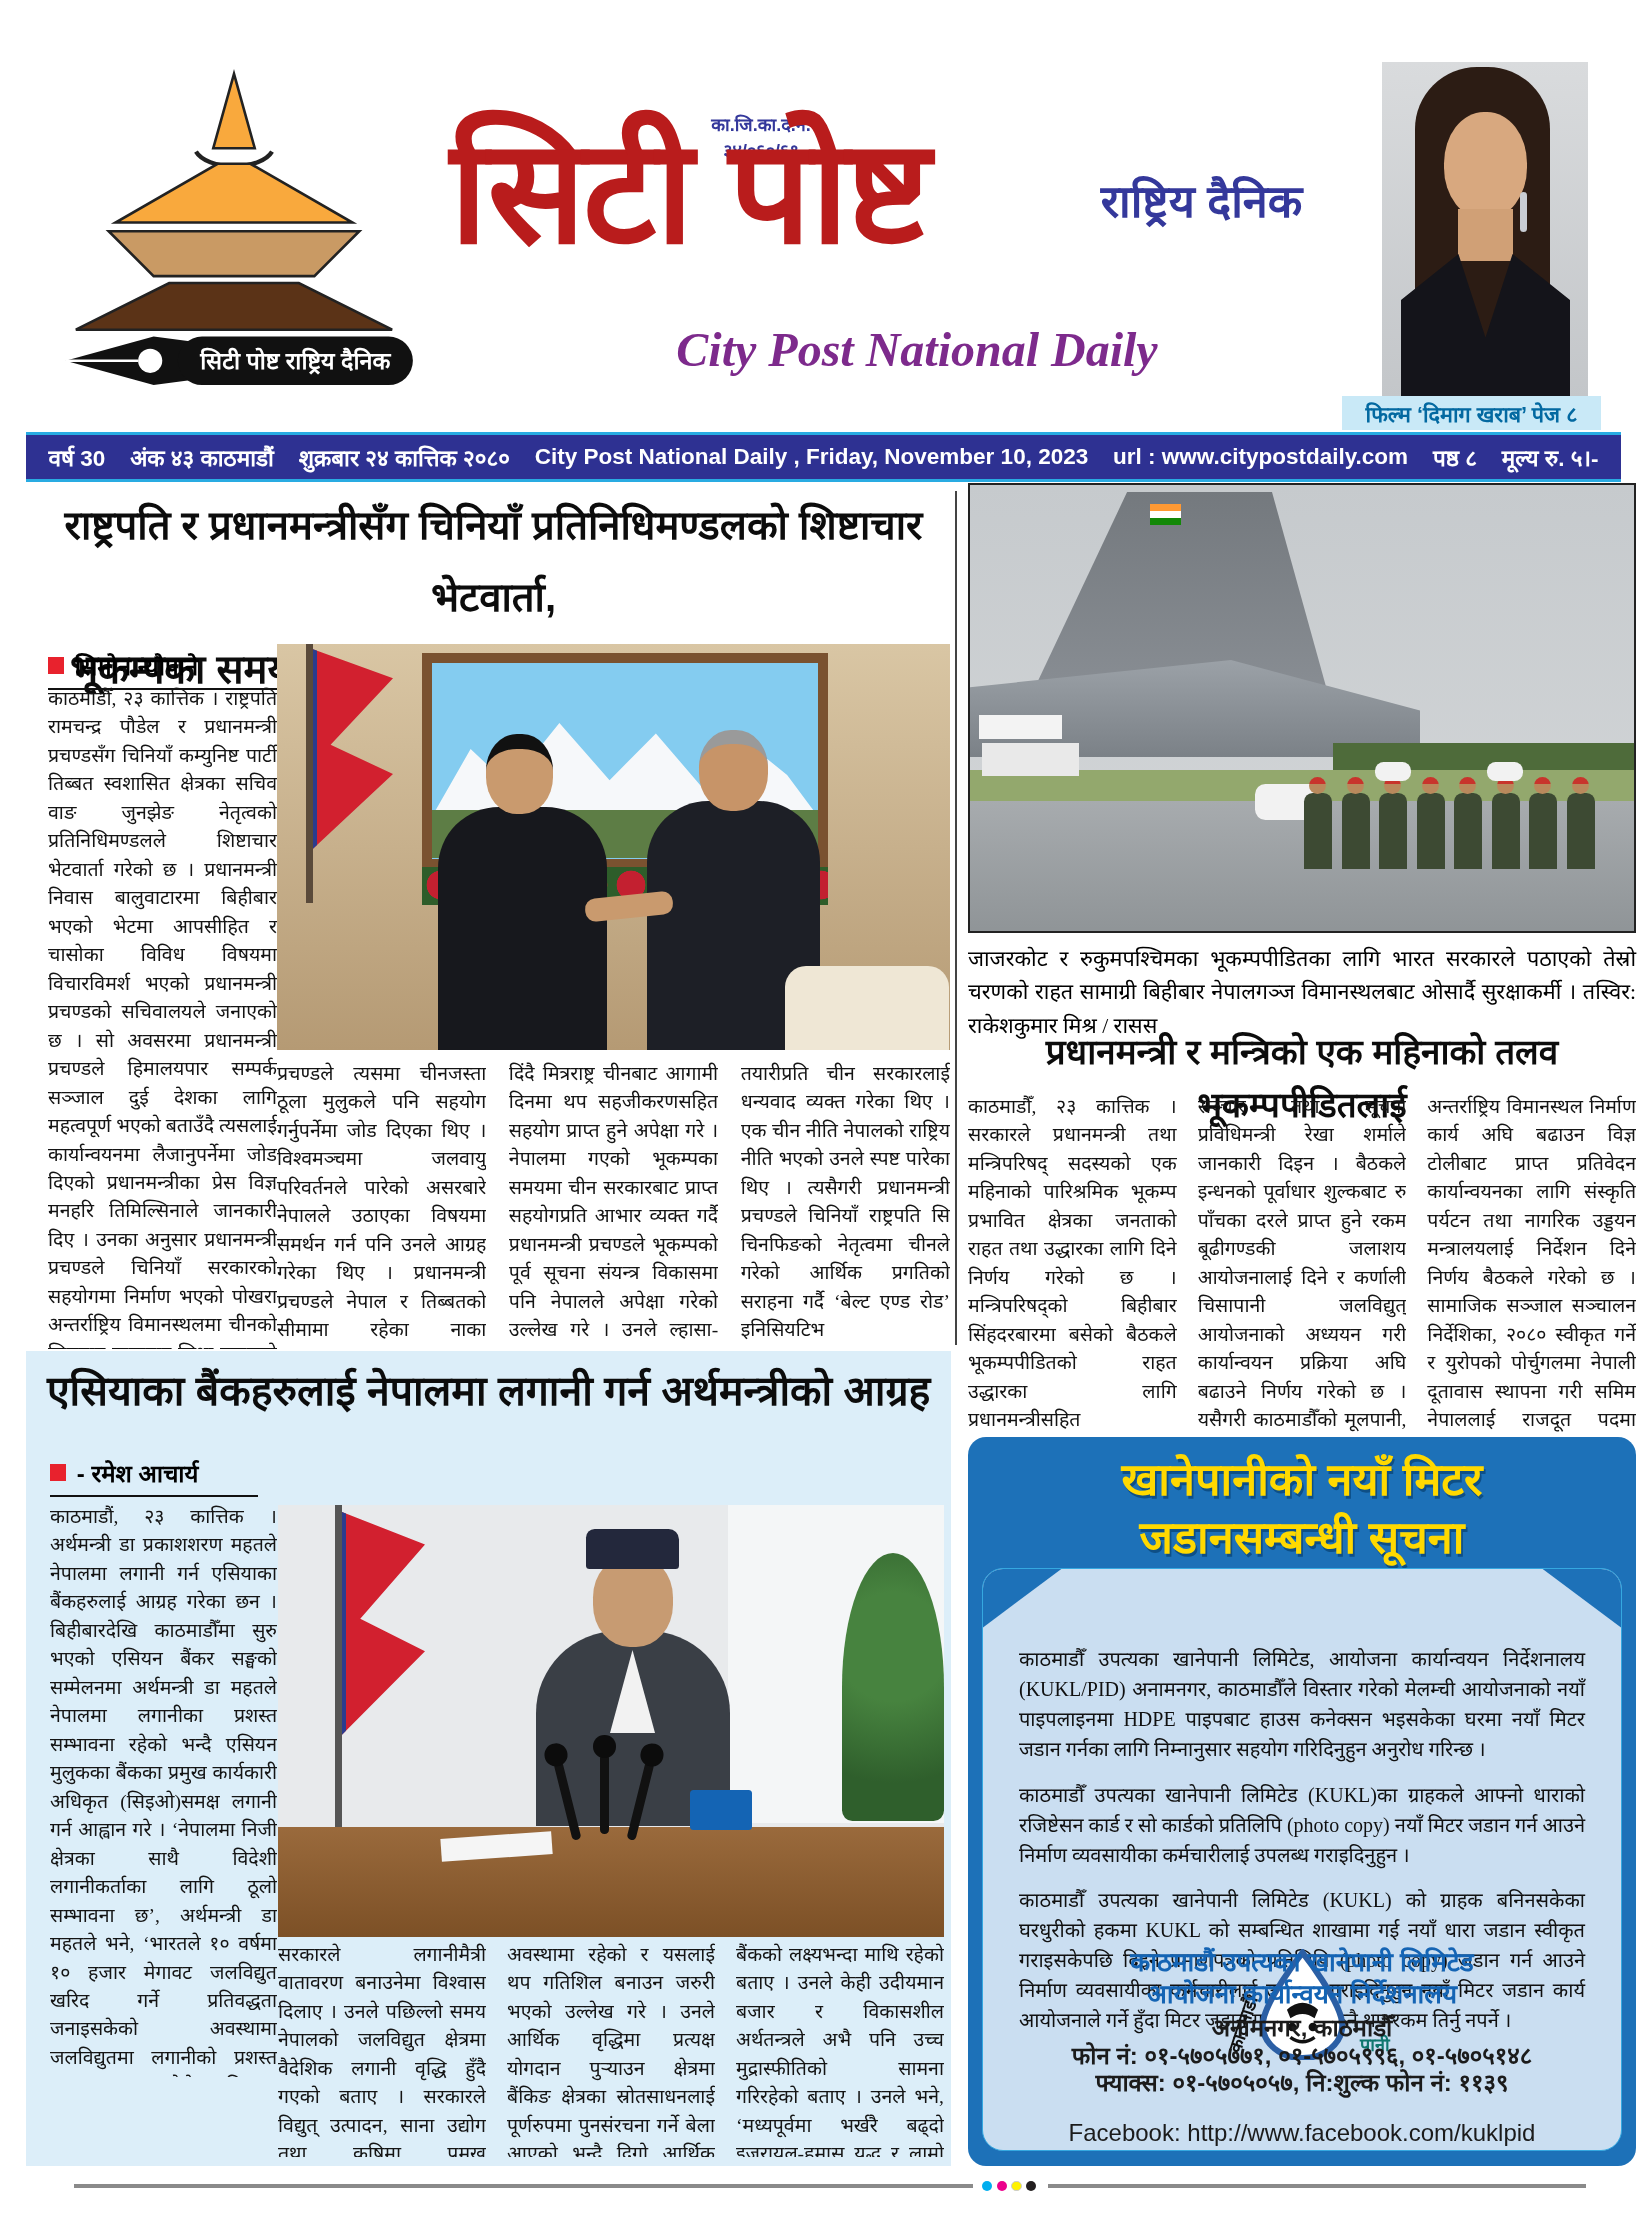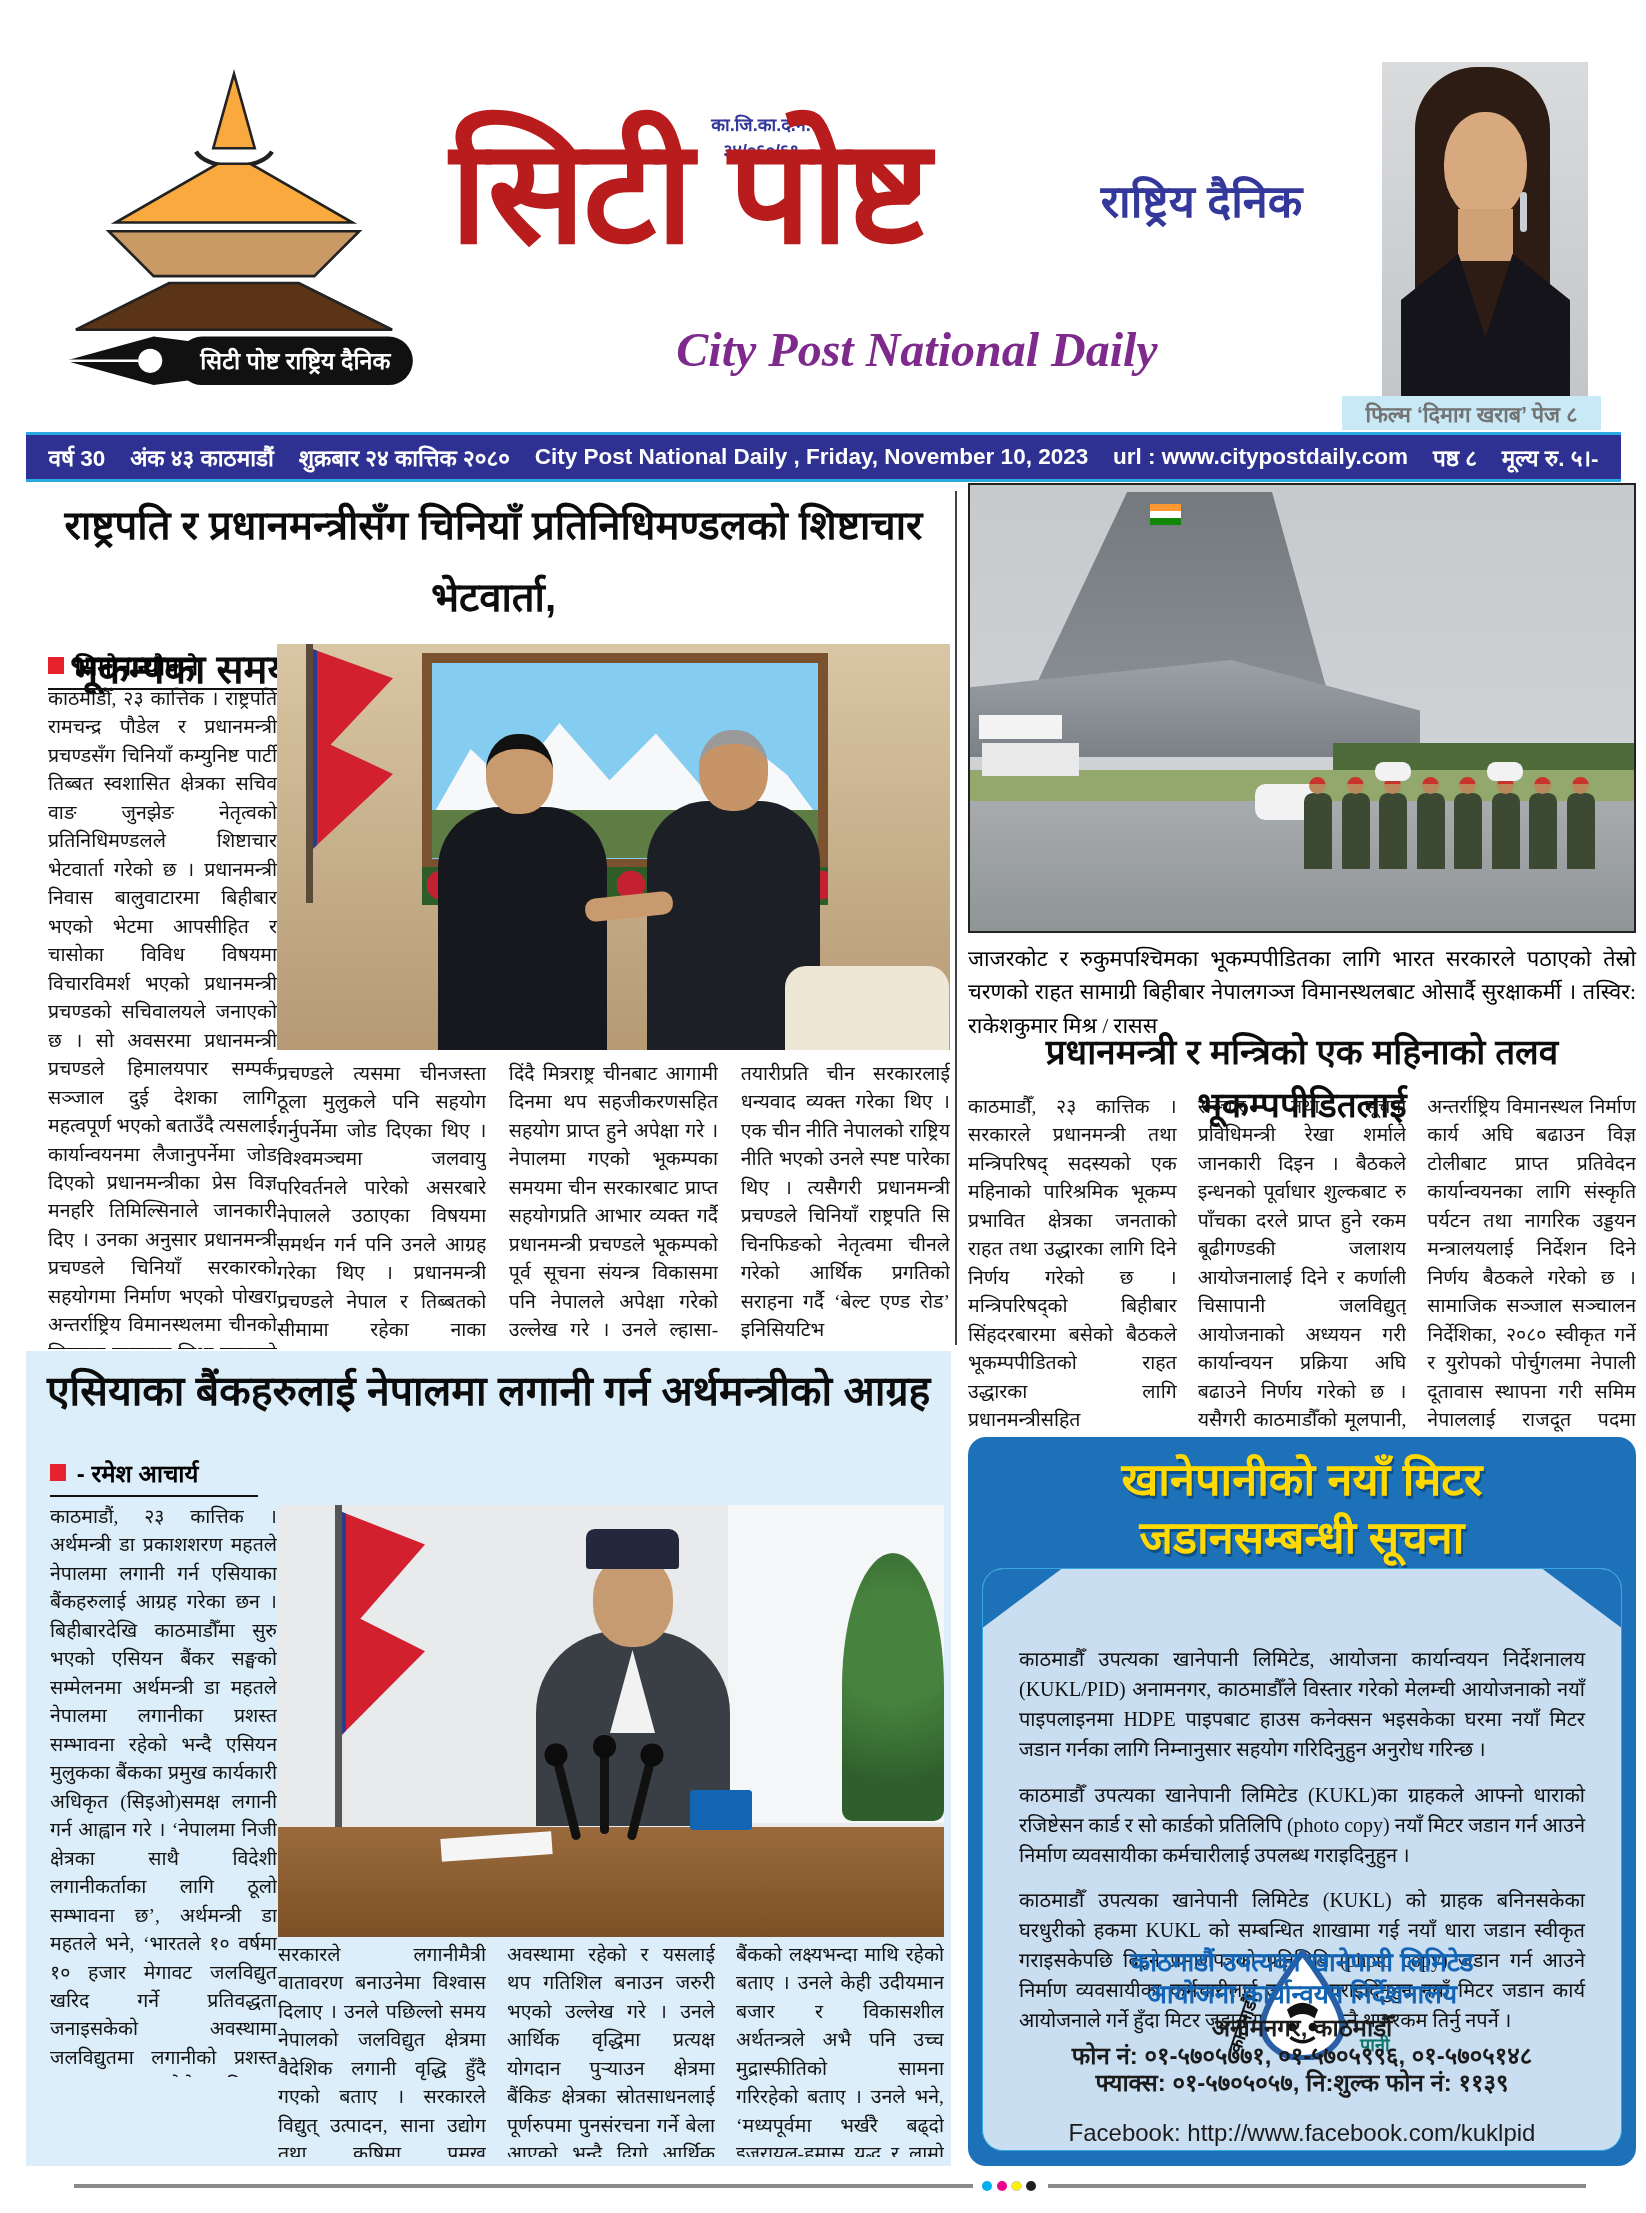--- a/index.html
+++ b/index.html
@@ -12,21 +12,21 @@
   .regno { left:683px; top:112px; width:156px; text-align:center; color:#34389b; font-size:18px; font-weight:bold; line-height:1.45; }
   .tagline { left:994px; top:169px; width:415px; text-align:center; color:#34389b; font-size:45px; font-weight:800; }
   .mast-title { left:450px; top:80px; width:934px; text-align:left; color:#b91c1c; font-size:145px; font-weight:800; line-height:1.55; letter-spacing:-2.6px; white-space:nowrap; }
   .mast-sub { left:450px; top:322px; width:934px; text-align:center; color:#7d2a8c; font-size:48px; font-weight:800; font-style:italic; font-family:"Liberation Serif","DejaVu Serif",serif; white-space:nowrap; }
   .woman { left:1382px; top:62px; width:206px; height:336px; background:linear-gradient(#d9dbdd,#c3c6c9); overflow:hidden; }
   .w-hair { position:absolute; left:33px; top:5.2px; width:135px; height:291px; background:#2c1c14; border-radius:62px 62px 31px 31px; }
   .w-face { position:absolute; left:62px; top:50px; width:83px; height:107px; background:#d8a87f; border-radius:48%; }
   .w-neck { position:absolute; left:76px; top:147px; width:55px; height:52px; background:#d0a076; }
   .w-dress { position:absolute; left:19px; top:192px; width:169px; height:144px; background:#14141a; clip-path:polygon(0 32%,34% 0,50% 58%,66% 0,100% 32%,100% 100%,0 100%); }
   .w-earring { position:absolute; left:138px; top:130px; width:7px; height:40px; background:#c9cdd4; border-radius:3.5px; }
-  .promo { left:1342px; top:396px; width:259px; text-align:center; color:#737373; font-size:21.6px; font-weight:800; background:#c9e9f7; padding:2.6px 1.7px; }
+  .promo { left:1342px; top:396px; width:259px; text-align:center; color:#0369a1; font-size:21.6px; font-weight:800; background:#c9e9f7; padding:2.6px 1.7px; }
 
   
   .infobar { left:26px; top:432px; width:1595px; height:50px; background:#2e3192; border-top:3.5px solid #29abe2; border-bottom:3.5px solid #29abe2; display:flex; align-items:center; justify-content:space-between; padding:0 22.5px; color:#fff; font-size:22.5px; font-weight:bold; white-space:nowrap; }
 
   
   .hl { text-align:center; font-weight:800; color:#0c0c0c; }
   .byline { display:flex; align-items:center; gap:10.4px; border-bottom:2.6px solid #111; padding-bottom:6px; font-size:24px; font-weight:800; }
   .bull { width:16.4px; height:16.4px; background:#e8222d; flex:0 0 auto; }
   .atext { font-size:19.5px; line-height:1.46; text-align:justify; color:#141414; overflow:hidden; font-family:"Liberation Serif","DejaVu Serif",serif; }
   .vrule { left:955px; top:491px; width:1.7px; height:854px; background:#444; }

